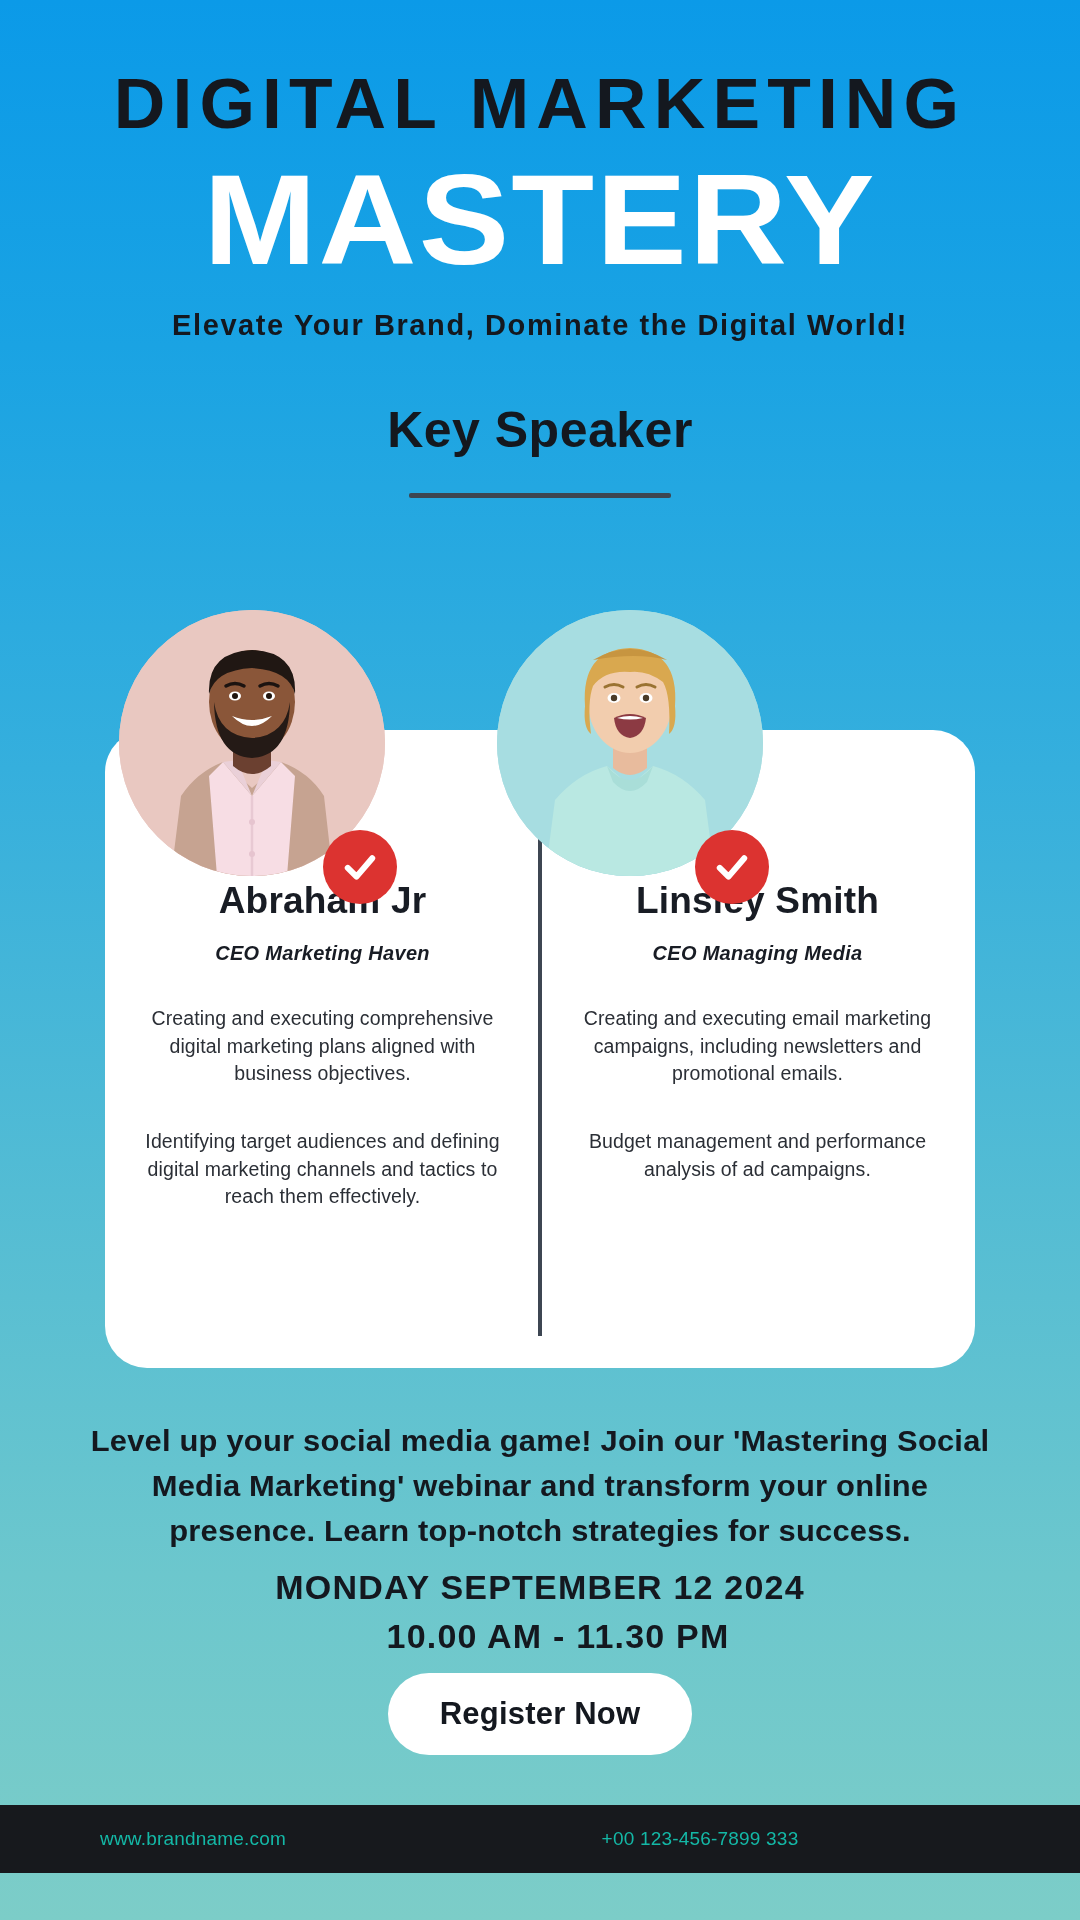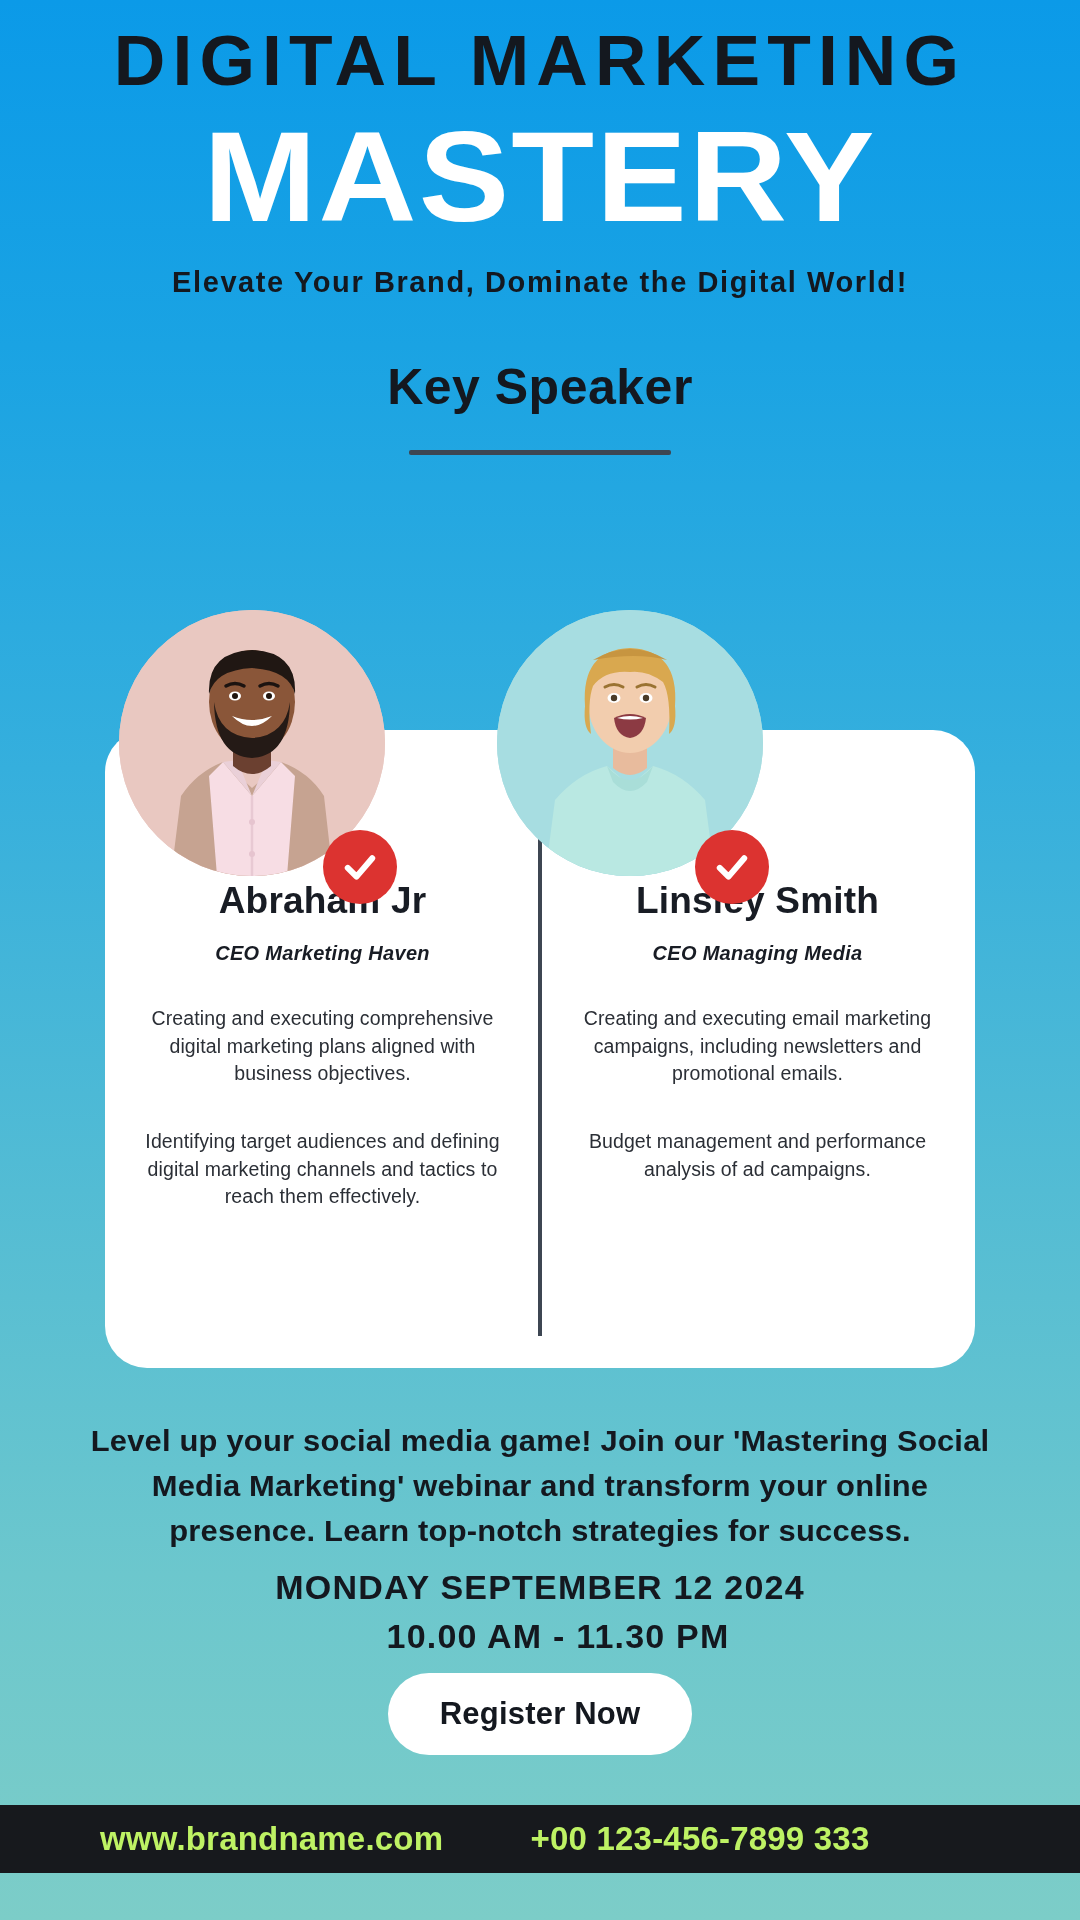--- a/index.html
+++ b/index.html
@@ -4,21 +4,21 @@
 <style>
   * { margin:0; padding:0; box-sizing:border-box; }
   html,body { width:1080px; height:1920px; }
   body {
     font-family:"Liberation Sans", sans-serif;
     background:linear-gradient(180deg,#0b9ae8 0%,#1aa3e3 18%,#35afdd 40%,#53bcd4 62%,#6cc7cd 82%,#7ccdc8 100%);
     position:relative; overflow:hidden;
   }
 
   
-  .hero { padding-top:25px; text-align:center; }
+  .hero { padding-top:68px; text-align:center; }
   .title-main {
     font-family:"Liberation Sans Narrow","Liberation Sans",sans-serif;
     font-size:70px; font-weight:bold; color:#14181f;
     letter-spacing:7px; line-height:1.05;
     transform:scaleX(1.02); transform-origin:center;
   }
   .title-sub {
     font-family:"Liberation Sans Narrow","Liberation Sans",sans-serif;
     font-size:128px; font-weight:bold; color:#ffffff;
     letter-spacing:2px; line-height:1.0; margin-top:14px;
@@ -108,21 +108,21 @@
     font-family:"Liberation Sans", sans-serif;
   }
 
   
   .footer {
     position:absolute; left:0; top:1805px; width:100%; height:68px;
     background:#17191d; display:flex; align-items:center;
   }
   .footer span {
     font-family:"Liberation Sans Narrow","Liberation Sans",sans-serif;
-    color:#bef264; font-size:33px; font-weight:bold; letter-spacing:0.2px;
+    color:#14b8a6; font-size:19px; font-weight:normal; letter-spacing:0.2px;
   }
   .footer .site { position:absolute; left:100px; }
   .footer .phone { position:absolute; left:700px; transform:translateX(-50%); }
 </style>
 </head>
 <body>
 
 <div class="hero">
   <div class="title-main">DIGITAL MARKETING</div>
   <div class="title-sub">MASTERY</div>

